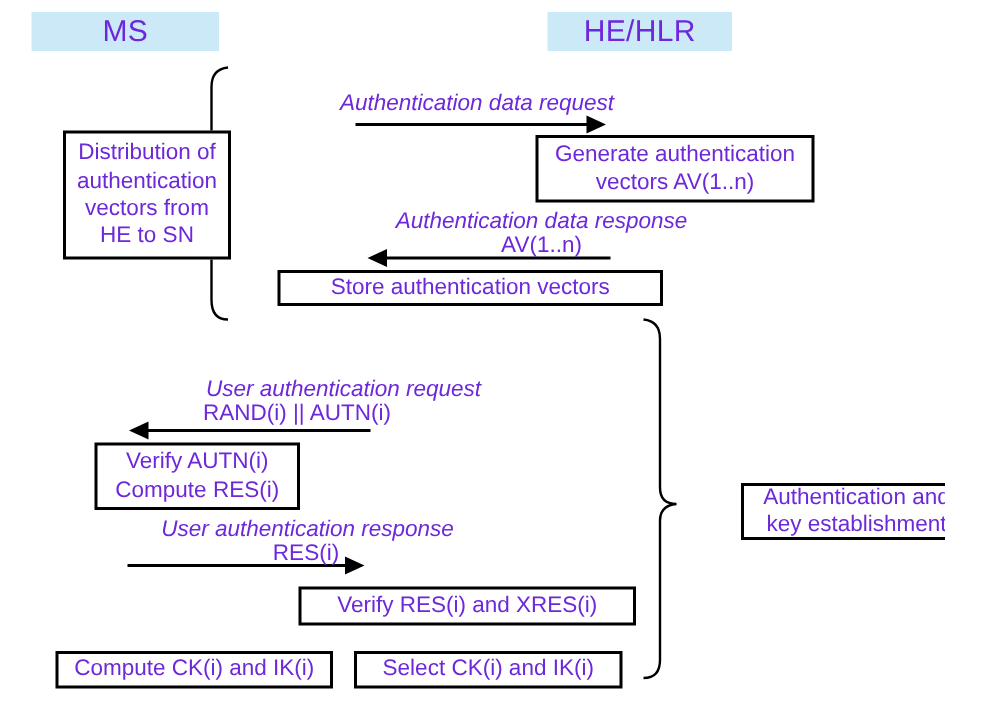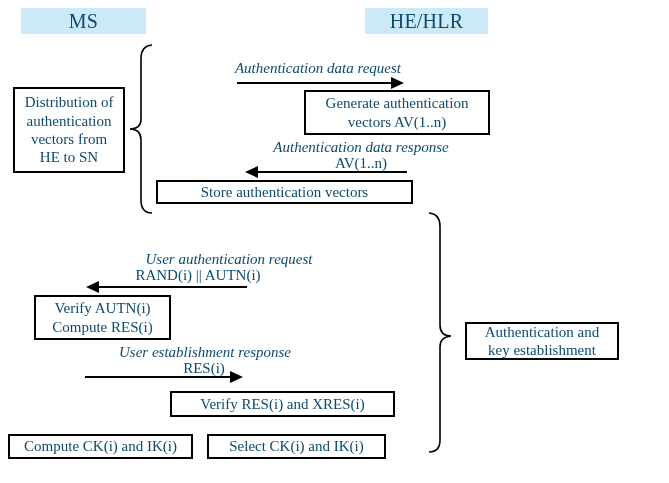--- a/index.html
+++ b/index.html
@@ -1,35 +1,35 @@
 <!DOCTYPE html>
 <html><head>
 <meta charset="utf-8">
 <style>
   html,body { margin:0; padding:0; background:#fff; }
   .stage {
     position:relative; width:630px; height:483px; background:#ffffff;
-    font-family:Liberation Serif, serif; color:#0c4a6e; overflow:hidden;
+    font-family:Liberation Sans, sans-serif; color:#6d28d9; overflow:hidden;
   }
   .hdr {
     position:absolute; top:8px; height:26px; background:#cce9f8;
     display:flex; align-items:center; justify-content:center;
     font-size:20px; letter-spacing:0.2px;
   }
   .hdr-ms      { left:21px;  width:125px; }
   .hdr-vlr     { left:203px; width:125px; }
   .hdr-hehlr   { left:365px; width:123px; }
   .box {
     position:absolute; border:2px solid #000; background:#fff;
     display:flex; align-items:center; justify-content:center;
     text-align:center; font-size:15px; line-height:1.22;
-    white-space:pre-line; box-sizing:border-box;
+    white-space:pre-line; box-sizing:border-box;margin-left:29px;
   }
   .box-distribution { left:13px;  top:87px;  width:112px; height:86px; }
-  .box-generate     { left:304px; top:90px;  width:186px; height:45px;justify-content:center; }
+  .box-generate     { left:328px; top:90px;  width:186px; height:45px;justify-content:center; }
   .box-store        { left:156px; top:180px; width:257px; height:24px; }
   .box-select-av    { left:156px; top:219px; width:257px; height:28px; }
   .box-verify       { left:34px;  top:295px; width:137px; height:45px; }
   .box-compare      { left:170px; top:391px; width:225px; height:26px; }
   .box-compute-keys { left:8px;   top:434px; width:185px; height:25px; }
   .box-select-keys  { left:207px; top:434px; width:179px; height:25px; }
   .box-auth-key     { left:465px; top:322px; width:154px; height:38px; }
   .msg-label {
     position:absolute; transform:translateX(-50%);
     font-style:italic; font-size:15px; white-space:nowrap;
@@ -113,17 +113,17 @@
   </div>
 
   <div class="msg-label m1-label">Authentication data request</div>
 
   <div class="msg-label m2-label">Authentication data response</div>
   <div class="msg-sub m2-sub">AV(1..n)</div>
 
   <div class="msg-label m3-label">User authentication request</div>
   <div class="msg-sub m3-sub">RAND(i) || AUTN(i)</div>
 
-  <div class="msg-label m4-label">User establishment response</div>
+  <div class="msg-label m4-label">User authentication response</div>
   <div class="msg-sub m4-sub">RES(i)</div>
 
 
 </div>
 
 </body></html>

